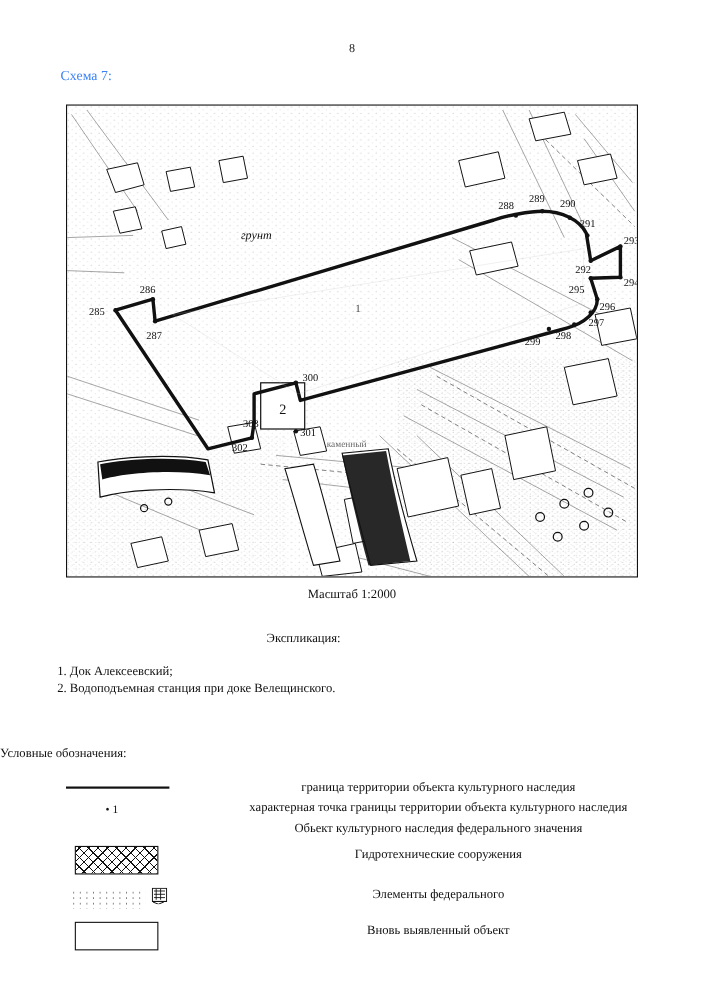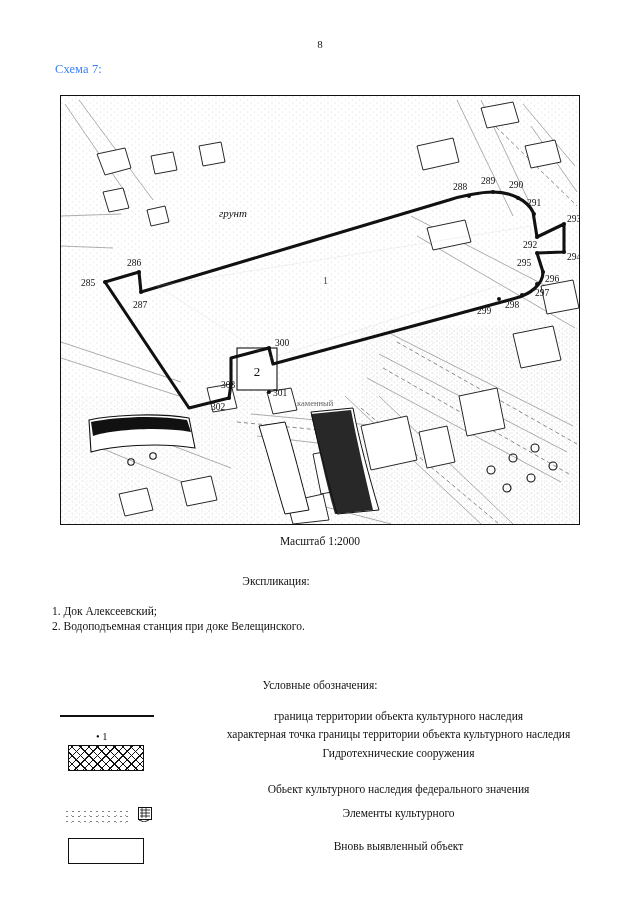--- a/index.html
+++ b/index.html
@@ -46,21 +46,21 @@
   }
   .explication-list{
     position:absolute;top:604px;left:52px;width:520px;
     font-size:11.5px;line-height:15px;
   }
   .explication-list div{white-space:nowrap;}
 
   
   .legend-title{
     position:absolute;top:679px;left:0;width:640px;
-    text-align:center;font-size:11.5px;
+    text-align:left;font-size:11.5px;
   }
   .legend{
     position:absolute;top:708px;left:52px;width:580px;text-align:center;
   }
   .legend-row{
     position:relative;
     min-height:18px;
   }
   .legend-sym{
     position:absolute;left:0;top:0;width:110px;height:18px;
@@ -309,43 +309,43 @@
     <div class="legend-row row-point">
       <div class="legend-sym">
         <div class="sym-point">
           <span>•</span>
           <span>1</span>
         </div>
       </div>
       <div class="legend-text">характерная точка границы территории объекта культурного наследия</div>
     </div>
 
-    <div class="legend-row row-hydro-constr">
-      <div class="legend-sym">
-        <div class="sym-box sym-hatch"></div>
-      </div>
-      <div class="legend-text">Гидротехнические сооружения</div>
-    </div>
-
     <div class="legend-row row-fed">
       <div class="legend-sym"></div>
       <div class="legend-text">Обьект культурного  наследия федерального значения</div>
+    </div>
+
+    <div class="legend-row row-hydro-constr">
+      <div class="legend-sym">
+        <div class="sym-box sym-hatch"></div>
+      </div>
+      <div class="legend-text">Гидротехнические сооружения</div>
     </div>
 
     <div class="legend-row row-hydro-el">
       <div class="legend-sym">
         <div class="sym-stipple"></div>
         <svg class="sym-hydro-icon" viewBox="0 0 14 15">
           <rect x="0.5" y="0.5" width="13" height="12" fill="#fff" stroke="#111" stroke-width="1"></rect>
           <path d="M2,3 L12,3 M2,6 L12,6 M2,9 L12,9" stroke="#111" stroke-width="0.8"></path>
           <path d="M4,1 L4,11 M8,1 L8,11" stroke="#111" stroke-width="0.8"></path>
           <path d="M1,13 L6,15 L11,13" stroke="#111" stroke-width="0.9" fill="none"></path>
         </svg>
       </div>
-      <div class="legend-text">Элементы культурного</div>
+      <div class="legend-text">Элементы федерального</div>
     </div>
 
     <div class="legend-row row-new">
       <div class="legend-sym">
         <div class="sym-box"></div>
       </div>
       <div class="legend-text">Вновь выявленный объект</div>
     </div>
 
   </div>

